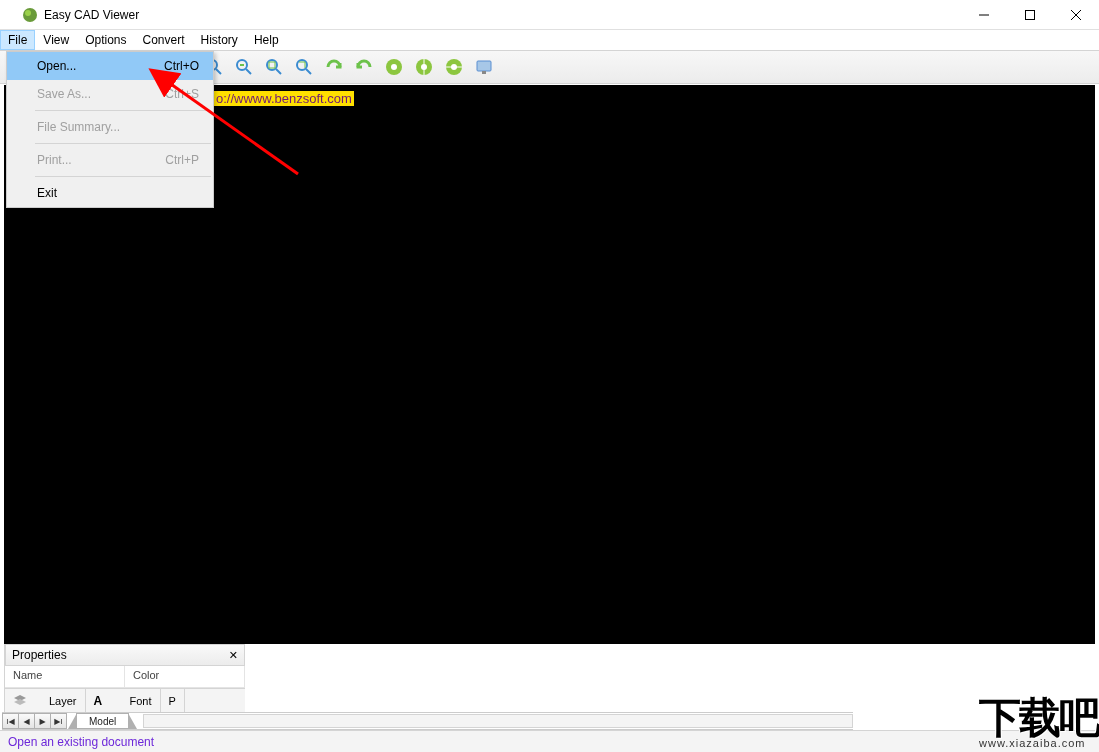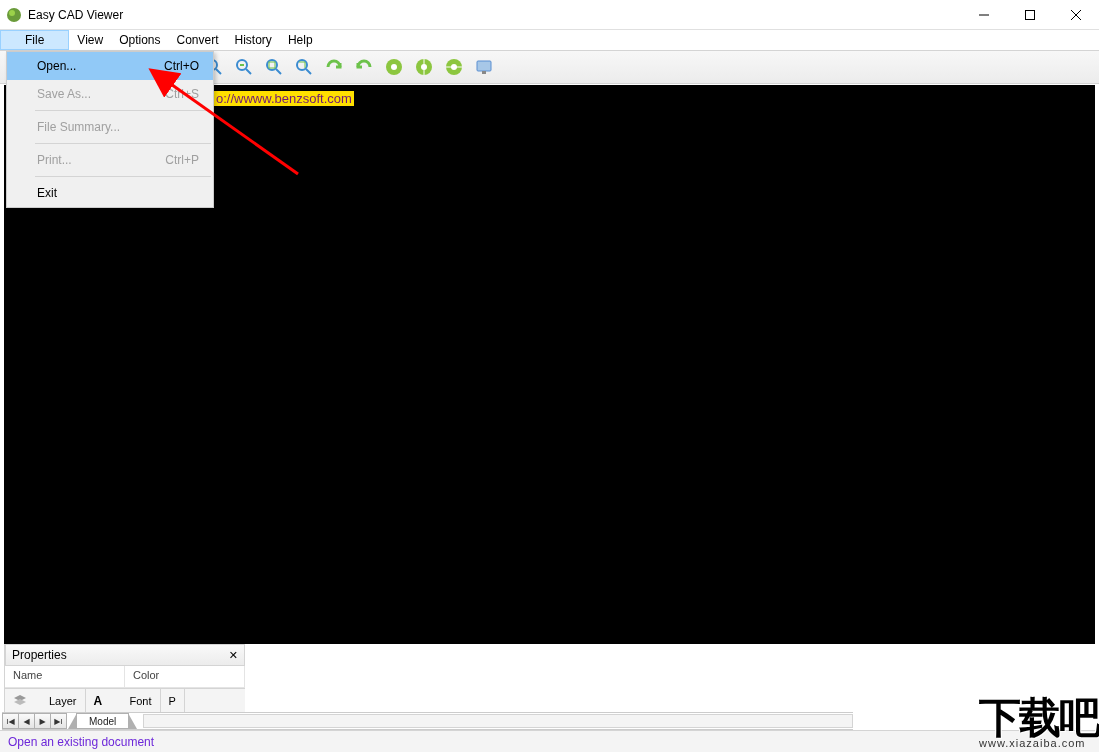--- a/index.html
+++ b/index.html
@@ -1,28 +1,28 @@
 <!DOCTYPE html>
 <html><head>
 <meta charset="utf-8">
 <style>
 * { margin: 0; padding: 0; box-sizing: border-box; font-family: "Segoe UI", Tahoma, sans-serif; }
 body { width: 1099px; height: 752px; background: #fff; overflow: hidden; position: relative; }
 
 
-.titlebar { height: 30px; background: #fff; display: flex; align-items: center; padding-left: 6px; border-bottom: 1px solid #e0e0e0; }
+.titlebar { height: 30px; background: #fff; display: flex; align-items: center; padding-left: 22px; border-bottom: 1px solid #e0e0e0; }
 .titlebar .app-icon { width: 16px; height: 16px; margin-right: 6px; }
 .titlebar .title { font-size: 12px; color: #000; flex: 1; }
 .titlebar .win-controls { display: flex; }
 .titlebar .win-btn { width: 46px; height: 30px; display: flex; align-items: center; justify-content: center; font-family: "Segoe MDL2 Assets", sans-serif; font-size: 10px; color: #000; }
 
 
 .menubar { height: 21px; background: #fff; display: flex; align-items: stretch; border-bottom: 1px solid #d4d4d4; }
 .menubar .menu-item { padding: 0 8px; font-size: 12px; color: #000; display: flex; align-items: center; cursor: default; }
-.menubar .menu-item.active { background: #cce8ff; border: 1px solid #99d1ff; padding: 0 24px; }
+.menubar .menu-item.active { background: #cce8ff; border: 1px solid #99d1ff; padding: 0 7px; }
 
 
 .dropdown { position: absolute; left: 6px; top: 51px; width: 208px; background: #f0f0f0; border: 1px solid #ccc; box-shadow: 2px 2px 4px rgba(0,0,0,0.2); z-index: 100; }
 .dropdown .dd-item { height: 28px; display: flex; align-items: center; justify-content: space-between; padding: 0 14px 0 30px; font-size: 12px; color: #000000; cursor: default; }
 .dropdown .dd-item.highlighted { background: #91c9f7; }
 .dropdown .dd-item.disabled { color: #a0a0a0; }
 .dropdown .dd-sep { height: 1px; background: #d4d4d4; margin: 2px 2px 2px 28px; }
 
 
 .toolbar { height: 33px; background: linear-gradient(#f7f7f7, #ececec); display: flex; align-items: center; padding: 0 4px; border-bottom: 1px solid #d4d4d4; gap: 2px; }

